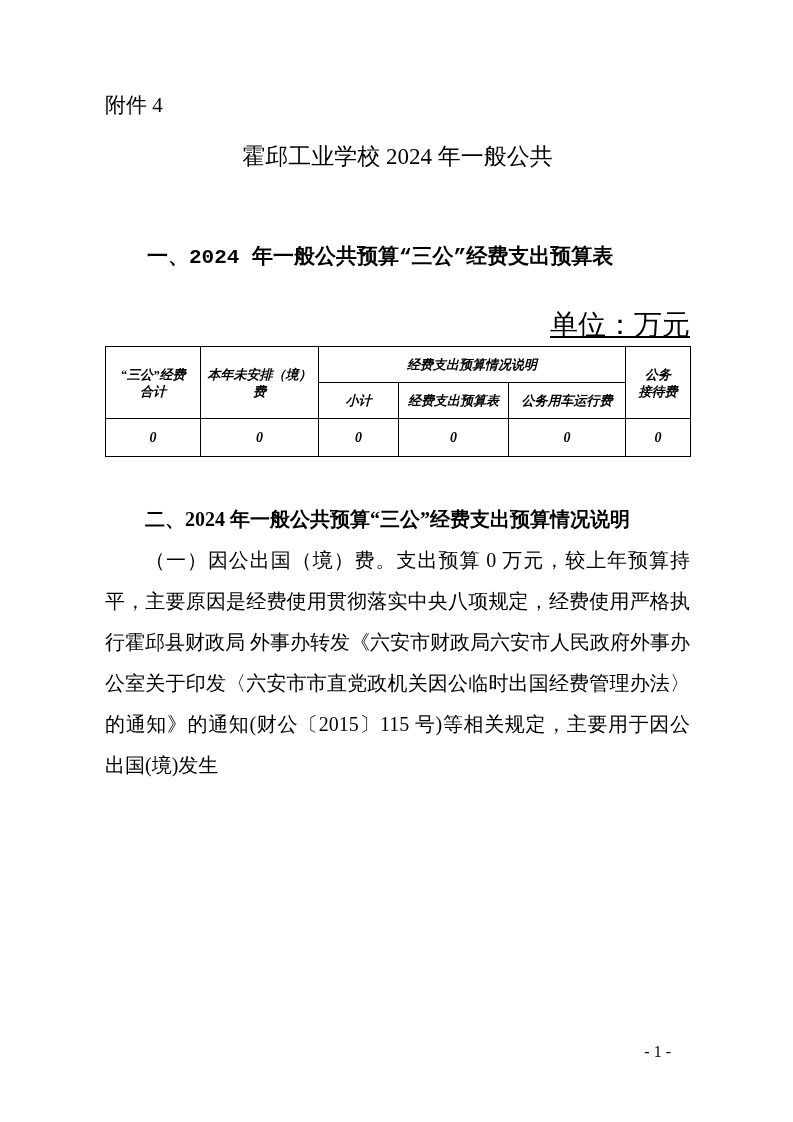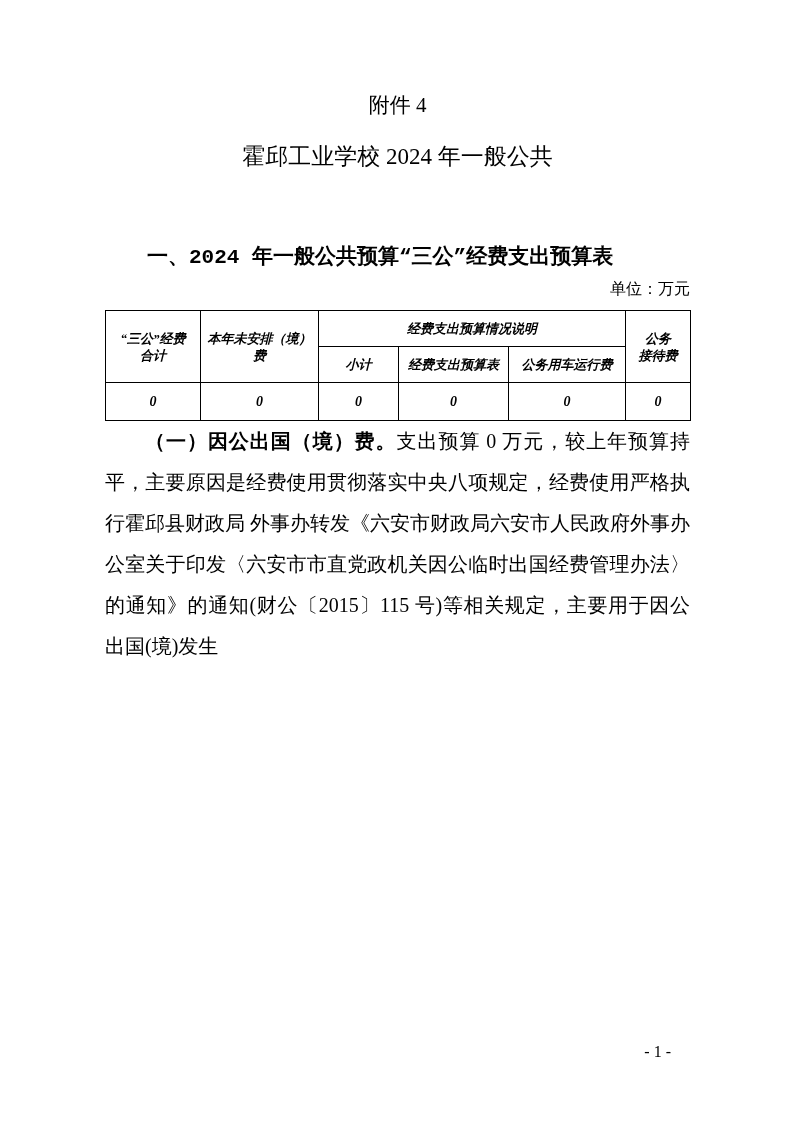--- a/index.html
+++ b/index.html
@@ -12,41 +12,42 @@
     position: relative;
     width: 793px;
     height: 1122px;
     background: #ffffff;
     padding: 90px 103px 0 105px;
     overflow: hidden;
   }
   .attachment {
     font-size: 21px;
     line-height: 30px;
-    text-align: center;
   }
   .doc-title {
     margin-top: 16px;
     text-align: center;
     font-weight: normal;
     font-size: 23px;
     line-height: 42px;
   }
   .h1 {
     margin-top: 64px;
     font-size: 21px;
     font-weight: bold;
     line-height: 32px;
     text-indent: 2em;
     font-family: Liberation Mono, monospace;
   }
   .unit-note {
+    margin-top: 36px;
     text-align: right;
-    font-size: 16px;
+    font-size: 28px;
     line-height: 30px;
+    text-decoration: underline;
   }
   table.budget {
     margin-top: 6px;
     width: 585px;
     border-collapse: collapse;
     table-layout: fixed;
     font-style: italic;
   }
   .budget th, .budget td {
     border: 1px solid #000;
@@ -66,21 +67,21 @@
     font-weight: bold;
     line-height: 41px;
     text-indent: 2em;
   }
   .para {
     font-size: 20px;
     line-height: 41px;
     text-indent: 2em;
     text-align: justify;
   }
-  .para b { font-weight: bold; }
+  .para b { font-weight: normal; }
   .page-number {
     position: absolute;
     top: 1042px;
     right: 122px;
     font-size: 16px;
     line-height: 20px;
   }
 </style>
 </head>
 <body>
@@ -128,20 +129,21 @@
         <td class="val">0</td>
         <td class="val">0</td>
         <td class="val">0</td>
         <td class="val">0</td>
         <td class="val">0</td>
         <td class="val">0</td>
       </tr>
     </tbody>
   </table>
 
+  <div class="h2">二、2024 年一般公共预算“三公”经费支出预算情况说明</div>
 
 
   <p class="para">
     <b>（一）因公出国（境）费。</b><span>支出预算 0 万元，较上年预算持平，主要原因是经费使用贯彻落实中央八项规定，经费使用严格执行霍邱县财政局 外事办转发《六安市财政局六安市人民政府外事办公室关于印发〈六安市市直党政机关因公临时出国经费管理办法〉的通知》的通知(财公〔2015〕115 号)等相关规定，主要用于因公出国(境)发生</span>
   </p>
 
   <div class="page-number">- 1 -</div>
 
 </div>
 

